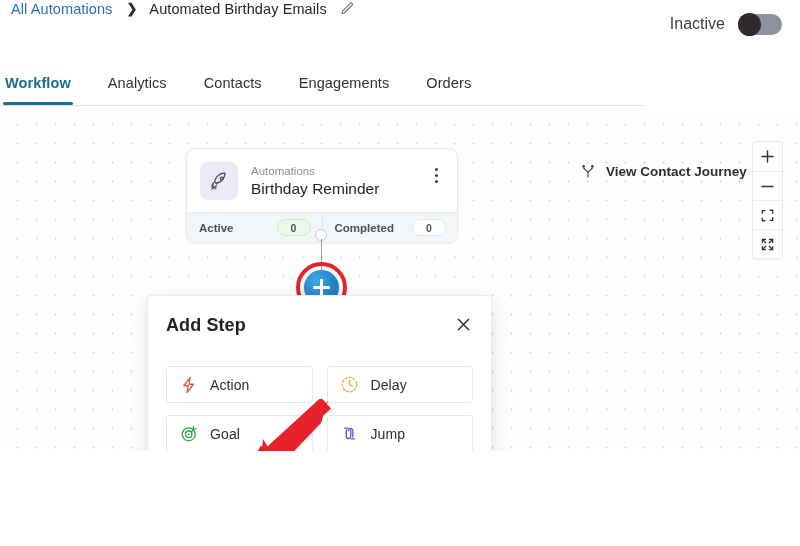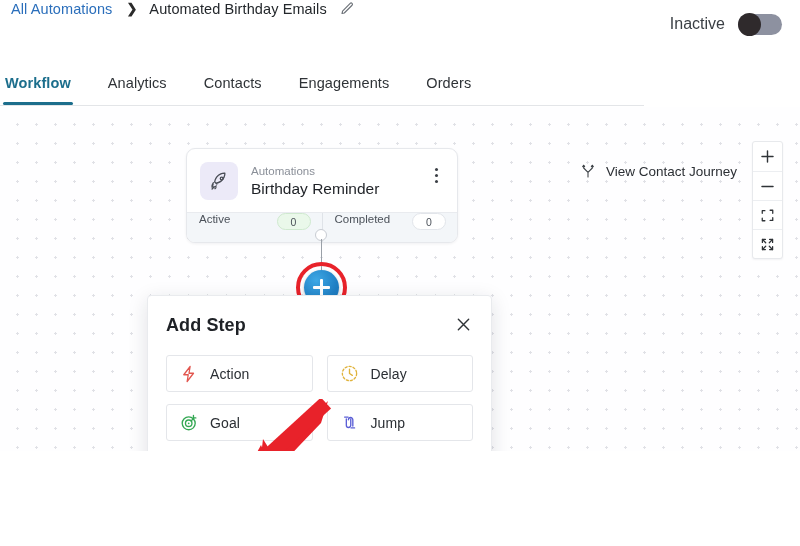--- a/index.html
+++ b/index.html
@@ -93,22 +93,22 @@
     align-items:center; justify-content:center; gap:3px; cursor:pointer; flex:none;
     align-self: flex-start; margin-top: 2px;
   }
   .kebab i { width: 3px; height: 3px; border-radius:50%; background:#3b3f45; display:block; }
 
   .auto-card-stats {
     display:flex; background:#f3f6f9; border-top:1px solid #e9ebef;
     height: 30px; align-items:center;
   }
   .stat {
-    flex:1; display:flex; justify-content:space-between;
-    padding: 0 11px 0 12px; height: 100%;
+    flex:1; display:flex; align-items:center; justify-content:space-between;
+    padding: 0 11px 0 12px; height: 100%; font-weight: bold;
   }
   .stat + .stat { border-left: 1px solid #dfe3e8; }
   .stat-label { font-size: 11.5px; color: #4b5159; }
   .pill {
     min-width: 34px; height: 17px; border-radius: 9px;
     display:flex; align-items:center; justify-content:center;
     font-size: 10.5px; color:#4b5159; background:#fff; border:1px solid #e2e5ea;
   }
   .pill.green { background:#eaf8ea; border-color:#cfe9cf; color:#4b5159; }
 
@@ -148,37 +148,37 @@
     box-shadow: 0 5px 20px rgba(25,30,45,.13);
     padding: 18px 18px 20px 18px; z-index: 20;
   }
   .dialog-head { display:flex; align-items:flex-start; justify-content:space-between; }
   .dialog-title { font-size: 18px; color:#1e2126; font-weight:700; letter-spacing:.1px; line-height: 22px; }
   .dialog-close {
     width:20px; height:20px; cursor:pointer; display:flex;
     align-items:center; justify-content:center; color:#2f3337;
   }
   .step-grid {
-    margin-top: 19px; display:grid; grid-template-columns: 1fr 1fr;
+    margin-top: 30px; display:grid; grid-template-columns: 1fr 1fr;
     gap: 12px 14px;
   }
   .step-btn {
     height: 37px; border:1px solid #e4e6ea; border-radius: 3px;
     background:#fff; display:flex; align-items:center; padding-left: 12px;
     cursor:pointer; gap: 11px;
   }
   .step-icon { width: 20px; height: 20px; display:flex; align-items:center; justify-content:center; flex:none; }
   .step-label { font-size: 14px; color: #2b2f34; letter-spacing:.1px; }
 
   
   .vcj {
     position:absolute; left: 578px; top: 54px; display:flex; align-items:center;
     gap: 8px; cursor:pointer;
   }
-  .vcj-label { font-size: 13.5px; color:#2b2f34; }
+  .vcj-label { font-size: 13.5px; color:#2b2f34;font-weight:bold; }
 
   
   .zoom-controls {
     position:absolute; right: 17px; top: 34px; width: 31px;
     background:#fff; border:1px solid #e7e9ec; border-radius: 3px;
     box-shadow: 0 1px 2px rgba(20,25,40,.05); overflow:hidden;
   }
   .zc-btn {
     height: 29px; display:flex; align-items:center; justify-content:center;
     cursor:pointer; color:#2f3337;

